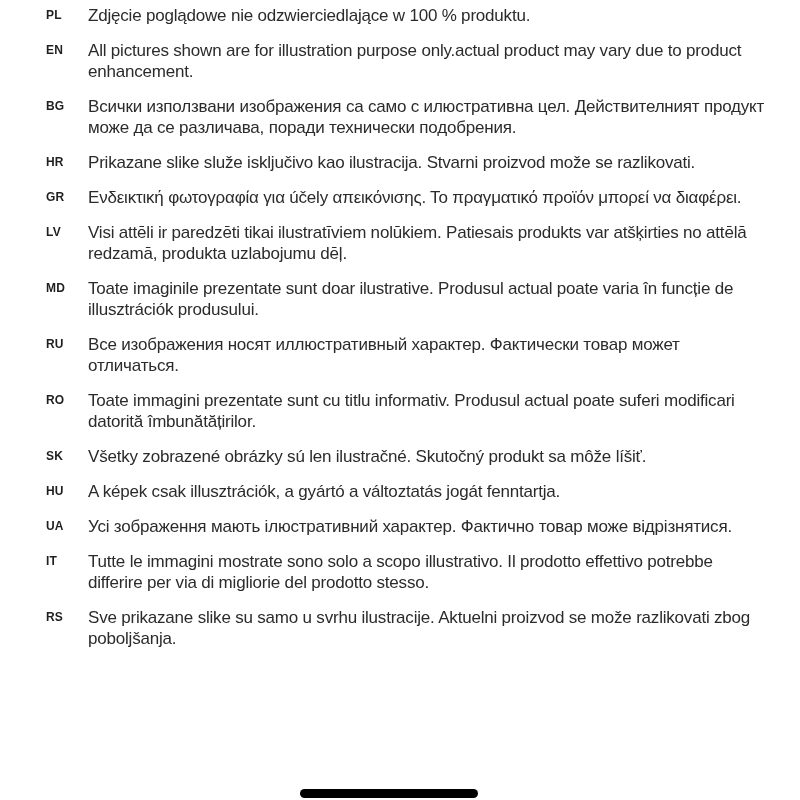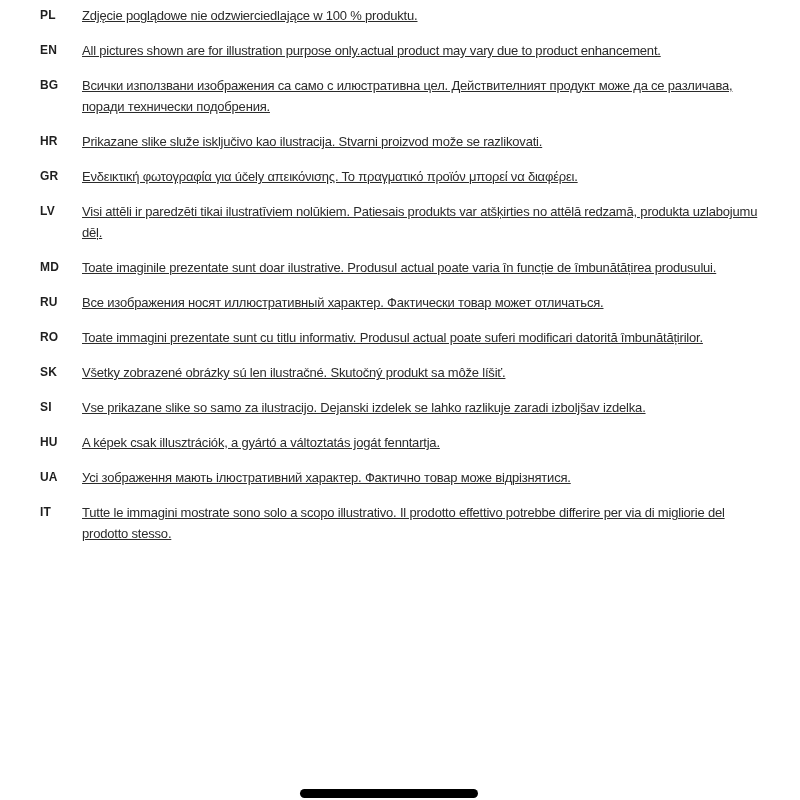--- a/index.html
+++ b/index.html
@@ -19,37 +19,37 @@
     position: absolute;
     top: 5px;
     left: 40px;
     width: 730px;
     color: #262626;
   }
   .row {
     display: flex;
     align-items: flex-start;
     margin-bottom: 14px;
+    margin-left: 6px;
   }
   .code {
     flex: 0 0 42px;
     width: 42px;
     font-size: 12px;
     font-weight: bold;
     line-height: 21px;
     letter-spacing: 0.2px;
     color: #1f1f1f;
   }
   .text {
     width: 688px;
-    font-size: 13px;
+    font-size: 17px;
     line-height: 21px;
     letter-spacing: -0.2px;
     color: #2b2b2b;
-    text-decoration: underline;
   }
   .bottom-bar {
     position: absolute;
     left: 300px;
     top: 789px;
     width: 178px;
     height: 9px;
     border-radius: 4.5px;
     background: #000000;
   }
@@ -87,55 +87,55 @@
   </div>
 
 
   <div class="row">
     <span class="code">LV</span>
     <span class="text">Visi attēli ir paredzēti tikai ilustratīviem nolūkiem. Patiesais produkts var atšķirties no attēlā redzamā, produkta uzlabojumu dēļ.</span>
   </div>
 
   <div class="row">
     <span class="code">MD</span>
-    <span class="text">Toate imaginile prezentate sunt doar ilustrative. Produsul actual poate varia în funcție de îmbunătățirea produsului.</span>
+    <span class="text">Toate imaginile prezentate sunt doar ilustrative. Produsul actual poate varia în funcție de illusztrációk produsului.</span>
   </div>
 
 
   <div class="row">
     <span class="code">RU</span>
     <span class="text">Все изображения носят иллюстративный характер. Фактически товар может отличаться.</span>
   </div>
 
   <div class="row">
     <span class="code">RO</span>
     <span class="text">Toate immagini prezentate sunt cu titlu informativ. Produsul actual poate suferi modificari datorită îmbunătățirilor.</span>
   </div>
 
   <div class="row">
     <span class="code">SK</span>
     <span class="text">Všetky zobrazené obrázky sú len ilustračné. Skutočný produkt sa môže líšiť.</span>
   </div>
 
-  <div class="row">
-    <span class="code">SI</span>
-    <span class="text">Vse prikazane slike so samo za ilustracijo. Dejanski izdelek se lahko razlikuje zaradi izboljšav izdelka.</span>
-  </div>
 
   <div class="row">
     <span class="code">HU</span>
     <span class="text">A képek csak illusztrációk, a gyártó a változtatás jogát fenntartja.</span>
   </div>
 
   <div class="row">
     <span class="code">UA</span>
     <span class="text">Усі зображення мають ілюстративний характер. Фактично товар може відрізнятися.</span>
   </div>
 
   <div class="row">
     <span class="code">IT</span>
     <span class="text">Tutte le immagini mostrate sono solo a scopo illustrativo. Il prodotto effettivo potrebbe differire per via di migliorie del prodotto stesso.</span>
   </div>
 
+  <div class="row">
+    <span class="code">RS</span>
+    <span class="text">Sve prikazane slike su samo u svrhu ilustracije. Aktuelni proizvod se može razlikovati zbog poboljšanja.</span>
+  </div>
 </div>
 </div>
 
 <div class="bottom-bar" style="background: rgb(0, 0, 0);"></div>
 
 </body></html>

